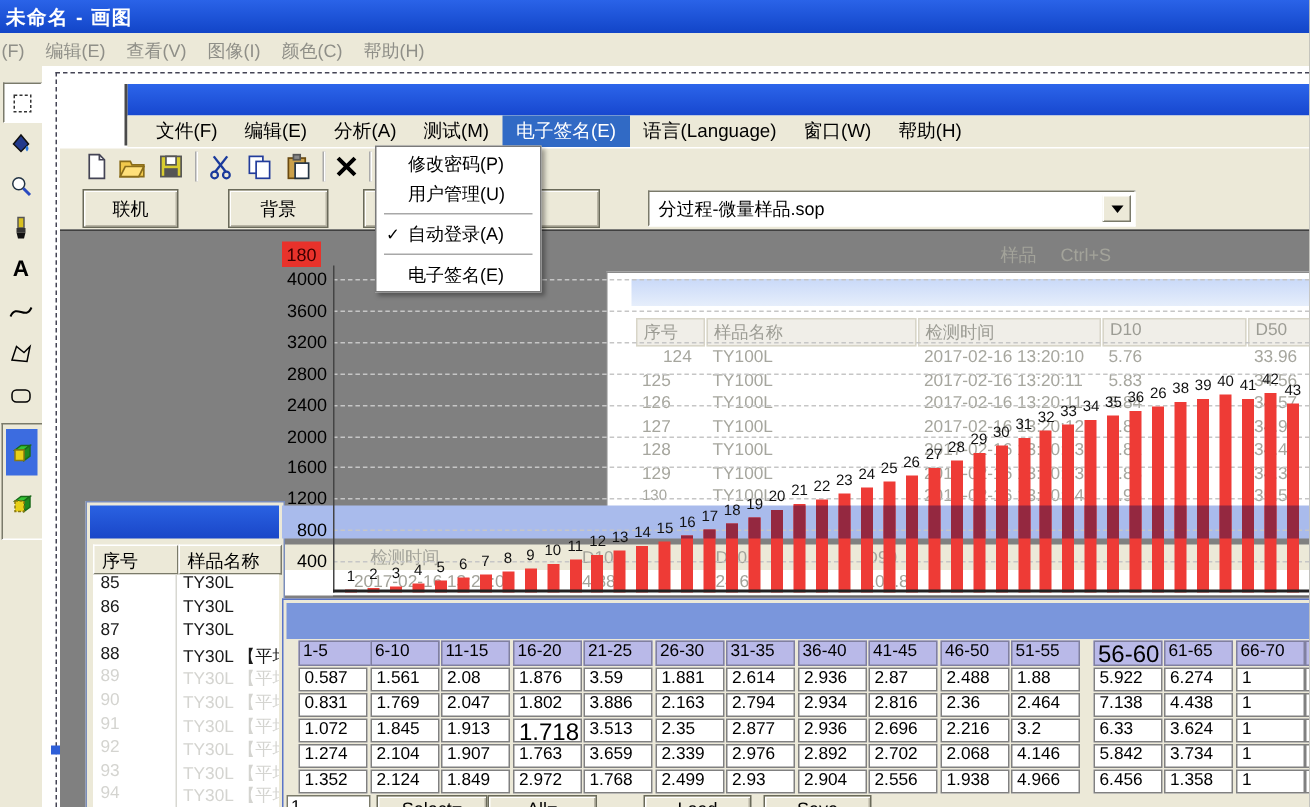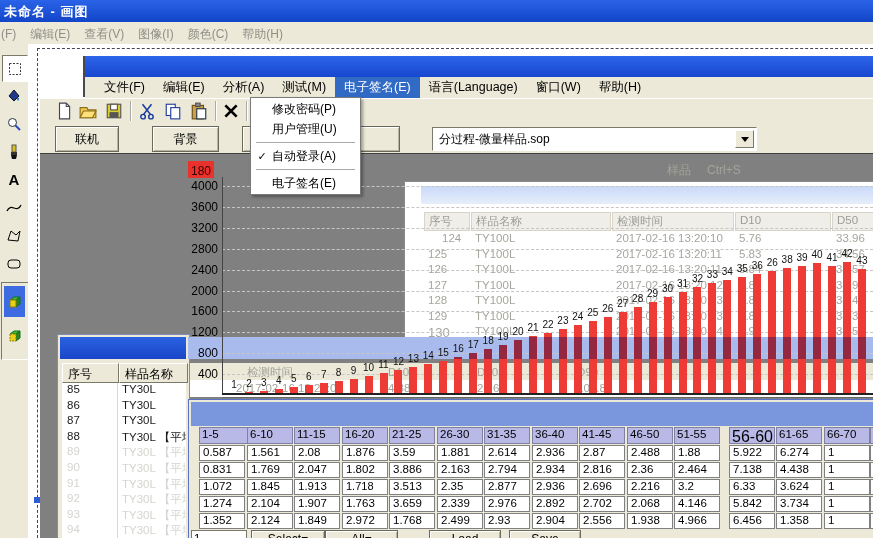--- a/index.html
+++ b/index.html
@@ -243,21 +243,21 @@
             <span style="position: absolute; left: 413px; top: 0px; font-size: 11.5px; color: rgb(166, 166, 158); white-space: nowrap;">34.41</span>
           </div>
           <div class="abs" style="left: 18px; top: 127.5px; width: 451px; height: 15px;">
             <span style="position: absolute; left: 5px; top: 0px; font-size: 11.5px; color: rgb(166, 166, 158); white-space: nowrap;">129</span>
             <span style="position: absolute; left: 52px; top: 0px; font-size: 11.5px; color: rgb(166, 166, 158); white-space: nowrap;">TY100L</span>
             <span style="position: absolute; left: 193px; top: 0px; font-size: 11.5px; color: rgb(166, 166, 158); white-space: nowrap;">2017-02-16 13:20:13</span>
             <span style="position: absolute; left: 316px; top: 0px; font-size: 11.5px; color: rgb(166, 166, 158); white-space: nowrap;">5.83</span>
             <span style="position: absolute; left: 413px; top: 0px; font-size: 11.5px; color: rgb(166, 166, 158); white-space: nowrap;">34.39</span>
           </div>
           <div class="abs" style="left: 18px; top: 143px; width: 451px; height: 15px;">
-            <span style="position: absolute; left: 5px; top: 0px; font-size: 13px; color: rgb(166, 166, 158); white-space: nowrap;">130</span>
+            <span style="position: absolute; left: 5px; top: 0px; font-size: 10px; color: rgb(166, 166, 158); white-space: nowrap;">130</span>
             <span style="position: absolute; left: 52px; top: 0px; font-size: 11.5px; color: rgb(166, 166, 158); white-space: nowrap;">TY100L</span>
             <span style="position: absolute; left: 193px; top: 0px; font-size: 11.5px; color: rgb(166, 166, 158); white-space: nowrap;">2017-02-16 13:20:14</span>
             <span style="position: absolute; left: 316px; top: 0px; font-size: 11.5px; color: rgb(166, 166, 158); white-space: nowrap;">5.95</span>
             <span style="position: absolute; left: 413px; top: 0px; font-size: 11.5px; color: rgb(166, 166, 158); white-space: nowrap;">35.57</span>
           </div>
         </div>
 
       <div class="abs" id="winB" style="left:17px;top:180px;width:131px;height:205px;background:#ECE9D8;border:1px solid #7a8dbb;overflow:hidden;">
           <div class="abs" style="left: 2px; top: 2px; width: 126px; height: 22px; background: linear-gradient(rgb(42, 98, 226), rgb(26, 70, 200));"></div>
           <div class="abs raised" style="left: 4px; top: 28px; width: 55px; height: 18px; background: rgb(236, 233, 216);">
@@ -625,21 +625,21 @@
           <div class="abs" style="left: 10px; top: 79px; width: 44px; height: 14px; background: rgb(255, 255, 255); border: 1px solid rgb(128, 128, 128);">
             <span style="position: absolute; left: 3px; top: 0px; font-size: 11.5px; color: rgb(0, 0, 0);">1.072</span>
           </div>
           <div class="abs" style="left: 58px; top: 79px; width: 44px; height: 14px; background: rgb(255, 255, 255); border: 1px solid rgb(128, 128, 128);">
             <span style="position: absolute; left: 3px; top: 0px; font-size: 11.5px; color: rgb(0, 0, 0);">1.845</span>
           </div>
           <div class="abs" style="left: 105px; top: 79px; width: 44px; height: 14px; background: rgb(255, 255, 255); border: 1px solid rgb(128, 128, 128);">
             <span style="position: absolute; left: 3px; top: 0px; font-size: 11.5px; color: rgb(0, 0, 0);">1.913</span>
           </div>
           <div class="abs" style="left: 153px; top: 79px; width: 44px; height: 14px; background: rgb(255, 255, 255); border: 1px solid rgb(128, 128, 128);">
-            <span style="position: absolute; left: 3px; top: 0px; font-size: 11px; color: rgb(0, 0, 0);">1.718</span>
+            <span style="position: absolute; left: 3px; top: 0px; font-size: 16px; color: rgb(0, 0, 0);">1.718</span>
           </div>
           <div class="abs" style="left: 200px; top: 79px; width: 44px; height: 14px; background: rgb(255, 255, 255); border: 1px solid rgb(128, 128, 128);">
             <span style="position: absolute; left: 3px; top: 0px; font-size: 11.5px; color: rgb(0, 0, 0);">3.513</span>
           </div>
           <div class="abs" style="left: 248px; top: 79px; width: 44px; height: 14px; background: rgb(255, 255, 255); border: 1px solid rgb(128, 128, 128);">
             <span style="position: absolute; left: 3px; top: 0px; font-size: 11.5px; color: rgb(0, 0, 0);">2.35</span>
           </div>
           <div class="abs" style="left: 295px; top: 79px; width: 44px; height: 14px; background: rgb(255, 255, 255); border: 1px solid rgb(128, 128, 128);">
             <span style="position: absolute; left: 3px; top: 0px; font-size: 11.5px; color: rgb(0, 0, 0);">2.877</span>
           </div>

